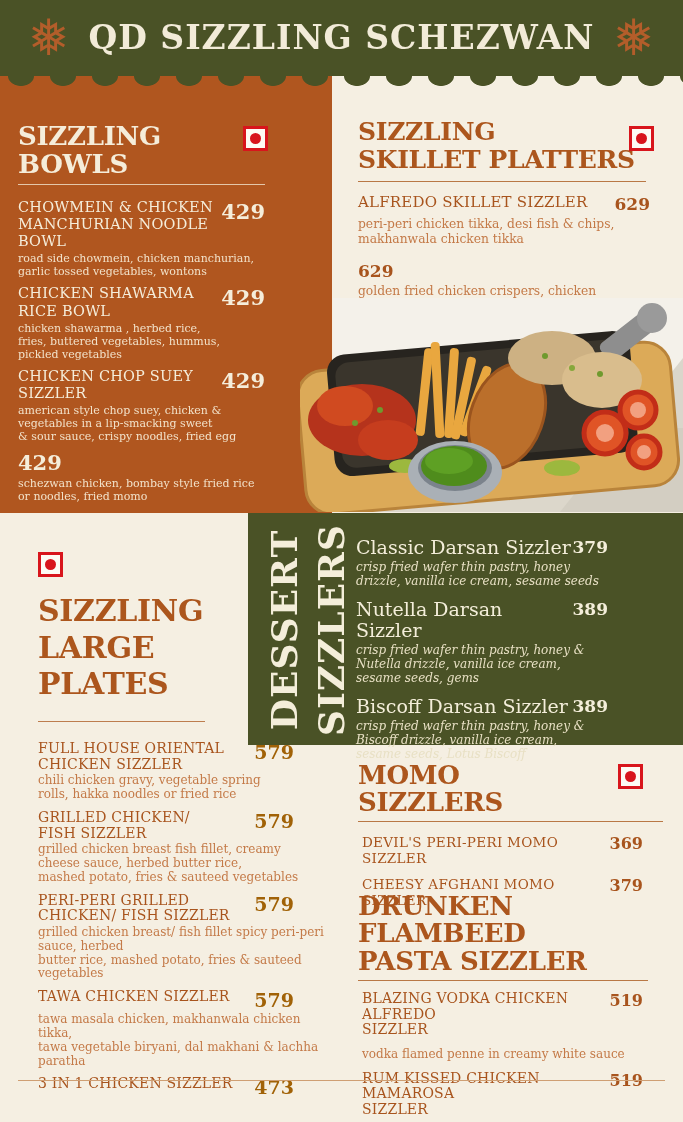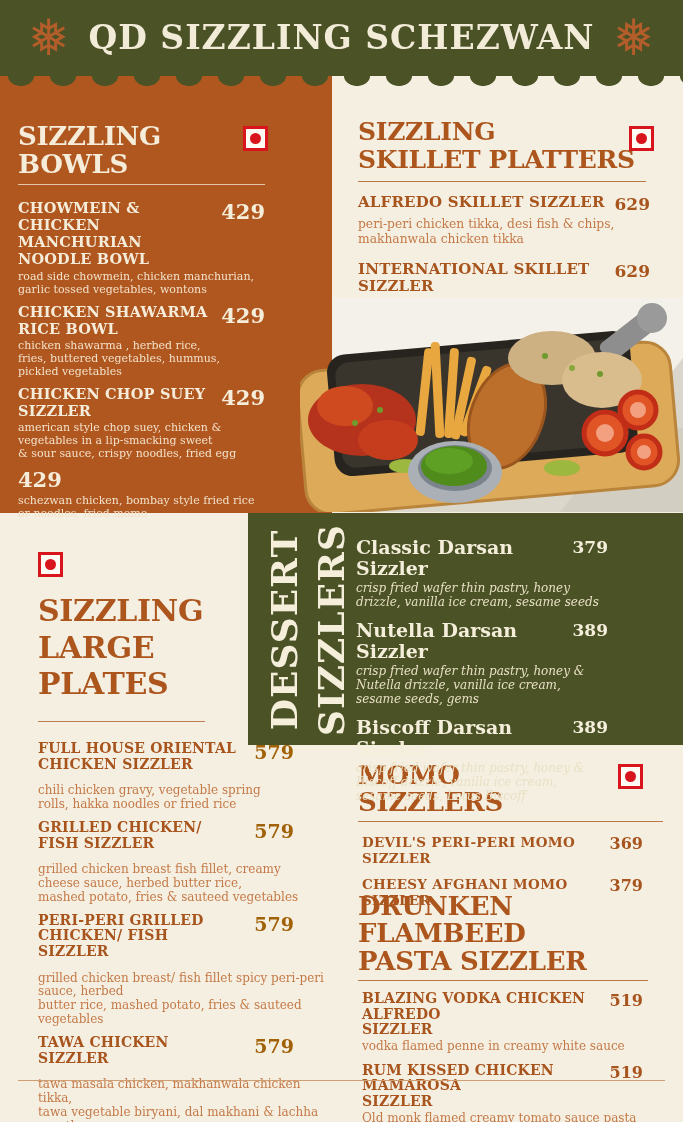--- a/index.html
+++ b/index.html
@@ -21,21 +21,21 @@
 
   
   .heading{font-weight:700;white-space:pre-line;letter-spacing:-.3px;}
   .rust{color:#ac561d}
   .sec-head{position:relative;}
   .nonveg{position:absolute;width:25px;height:25px;background:#fdfbf4;border:3px solid #d8151c;
           display:flex;align-items:center;justify-content:center;}
   .nonveg::after{content:"";width:11px;height:11px;border-radius:50%;background:#d8151c;}
   .rule{border:none;border-top:1px solid #c08050;}
   .row{display:flex;justify-content:space-between;align-items:flex-start;}
-  .iname{font-weight:700;white-space:pre-line;letter-spacing:.2px;}
+  .iname{font-weight:400;white-space:pre-line;letter-spacing:.2px;}
   .price{font-weight:700;white-space:nowrap;}
   .desc{white-space:pre-line;}
 
   
   .bowls{position:absolute;left:0;top:76px;width:332px;height:437px;background:#b0561f;
          padding:46px 0 0 18px;z-index:1;}
   .bowls .sec-head{width:250px;}
   .bowls .heading{color:#f5edda;font-size:26px;line-height:1.08;}
   .bowls .nonveg{right:0;top:4px;}
   .bowls .rule{width:247px;margin-top:6px;border-color:rgba(245,237,218,.75);}
@@ -73,42 +73,42 @@
 
   
   .plates-head{position:absolute;left:38px;top:552px;width:210px;}
   .plates-head .nonveg{position:static;display:flex;}
   .plates-head .heading{margin-top:16px;font-size:30px;line-height:1.22;}
   .plates-head .rule{width:167px;margin-top:18px;border-color:#bd7d4e;}
   .plates{position:absolute;left:38px;top:741px;width:256px;}
   .plates .item{margin-bottom:8px;}
   .plates .iname{color:#a8541d;font-size:14px;line-height:1.12;max-width:200px;}
   .plates .price{color:#a16207;font-size:19px;}
-  .plates .desc{color:#c47a48;font-size:12px;line-height:1.15;margin-top:12px;width:300px;}
+  .plates .desc{color:#c47a48;font-size:12px;line-height:1.15;margin-top:2px;width:300px;}
 
   
   .momo{position:absolute;left:358px;top:762px;width:307px;}
   .momo .sec-head{width:285px;}
   .momo .heading{font-size:26px;line-height:1.05;}
   .momo .nonveg{right:0;top:2px;}
   .momo .rule{width:305px;margin-top:4px;border-color:#b97845;}
   .momo .items{margin-top:12px;width:285px;}
   .momo .row{margin-bottom:10px;padding-left:4px;}
   .momo .iname{color:#a8541d;font-size:13.5px;letter-spacing:.3px;}
   .momo .price{color:#a8541d;font-size:16px;}
 
   
   .pasta{position:absolute;left:358px;top:893px;width:307px;}
   .pasta .heading{font-size:26px;line-height:1.05;}
   .pasta .rule{width:290px;margin-top:5px;border-color:#b97845;}
   .pasta .items{margin-top:10px;width:285px;padding-left:4px;}
   .pasta .item{margin-bottom:9px;}
   .pasta .iname{color:#a8541d;font-size:14px;line-height:1.12;max-width:230px;}
   .pasta .price{color:#a8541d;font-size:16px;}
-  .pasta .desc{color:#c47a48;font-size:12px;line-height:1.15;margin-top:2px;}
+  .pasta .desc{color:#c47a48;font-size:12px;line-height:1.15;margin-top:10px;}
 
   .bottom-rule{position:absolute;left:18px;top:1080px;width:647px;border:none;
                border-top:1px solid #cf9f73;}
 </style>
 </head>
 <body>
 
 <div class="page">
 
   <header class="header">
@@ -176,21 +176,20 @@
       <div class="item">
         <div class="row">
             <h3 class="iname">ALFREDO SKILLET SIZZLER</h3>
             <span class="price">629</span>
           </div>
         <p class="desc">peri-peri chicken tikka, desi fish &amp; chips,
 makhanwala chicken tikka</p>
       </div>
       <div class="item">
         <div class="row">
-            <h3 class="iname">INTERNATIONAL SKILLET SIZZLER</h3>
             <span class="price">629</span>
           </div>
         <p class="desc">golden fried chicken crispers, chicken
 drumsticks, bhut jolokia chili chicken</p>
       </div>
     </div>
   </section>
 
   <div class="photo">
     <svg width="383" height="214" viewBox="0 0 383 214" xmlns="http://www.w3.org/2000/svg">

